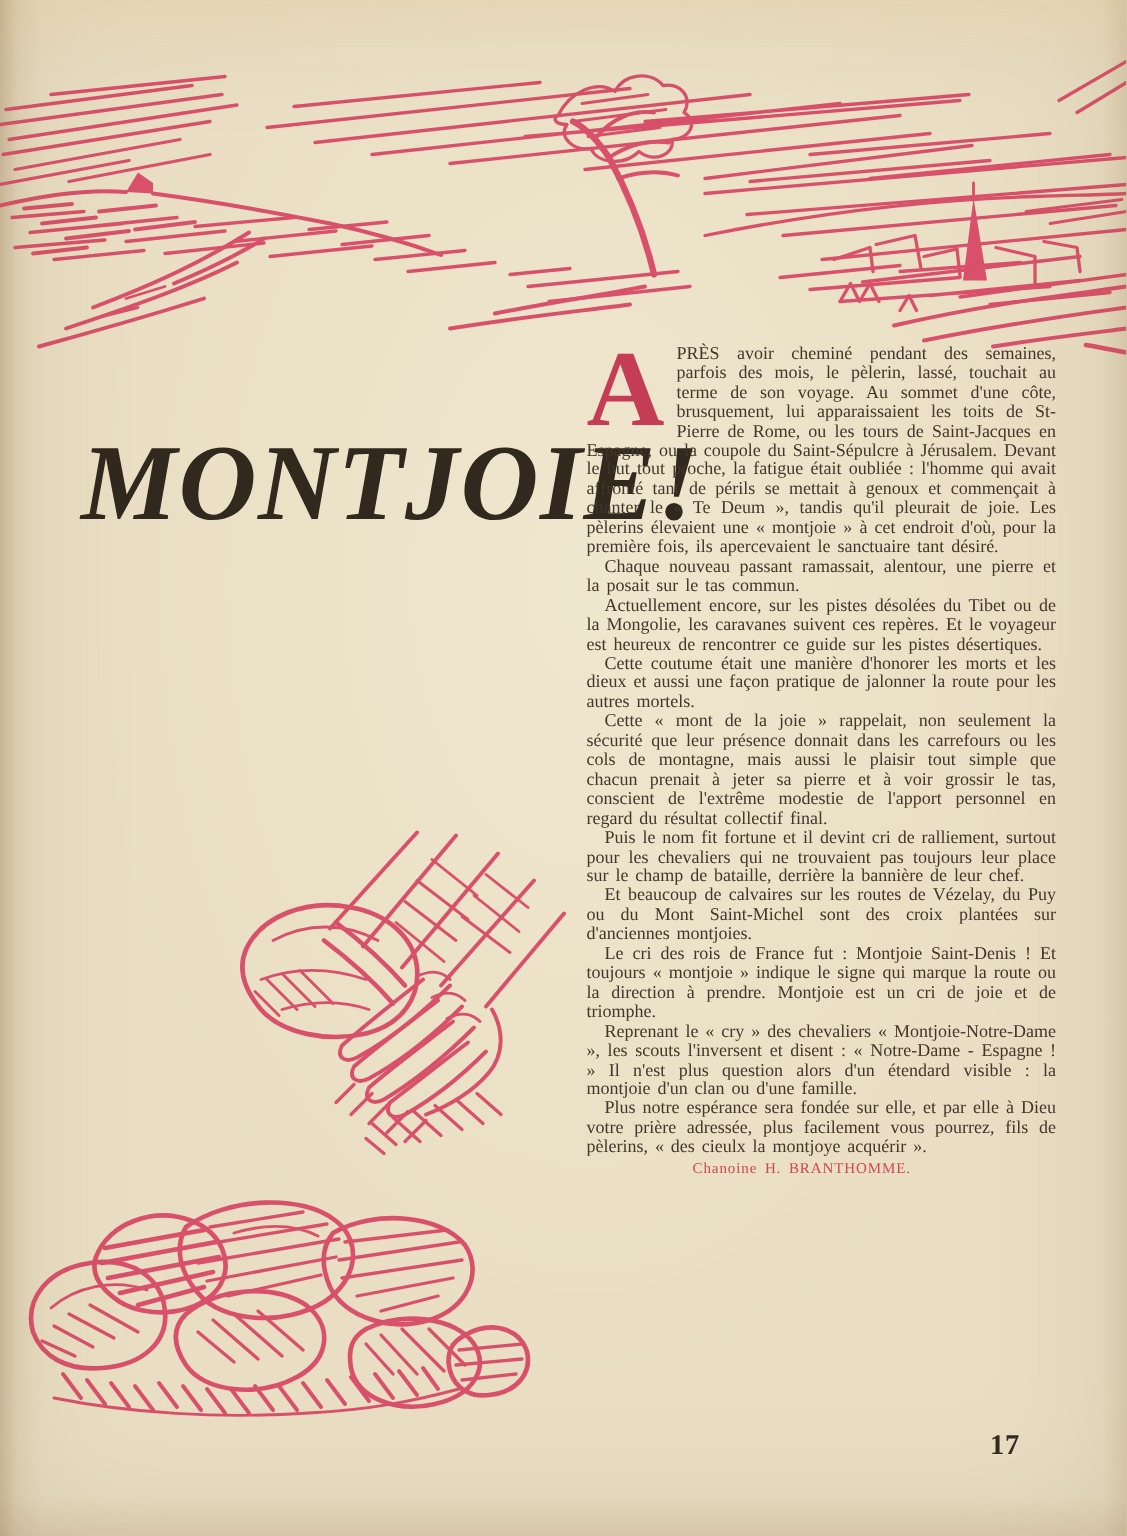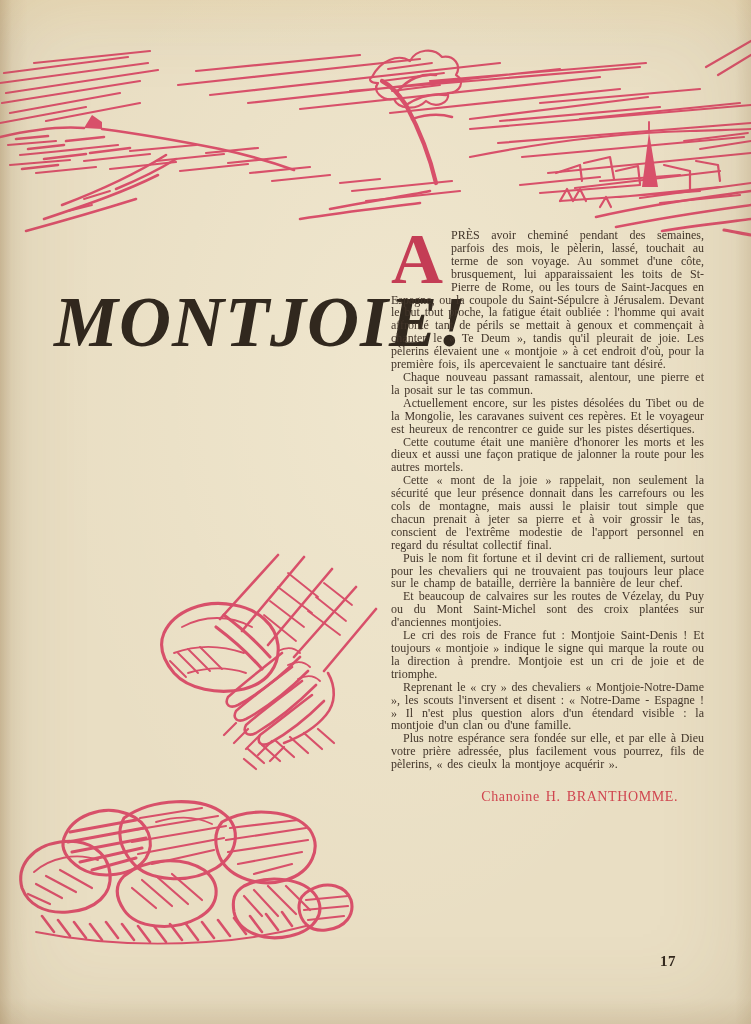--- a/index.html
+++ b/index.html
@@ -37,26 +37,26 @@
     color:#42352a;font-size:12px;line-height:12.9px;
     text-align:justify;word-spacing:1.6px;
   }
   .para{margin:0;text-indent:12px;}
   .para.first{text-indent:0;}
   .dropcap{
     float:left;color:#c43d55;font-weight:bold;
     font-size:72px;line-height:0.76;padding:3px 8px 0 0;
   }
   .signature{
-    margin-top:20px;text-align:right;padding-right:26px;
-    color:#d0454f;font-size:14px;letter-spacing:0.6px;word-spacing:2px;
+    margin-top:3px;text-align:center;padding-right:26px;
+    color:#d0454f;font-size:10px;letter-spacing:0.6px;word-spacing:2px;
   }
   .page-number{
     position:absolute;left:660px;top:953px;
-    font-size:15px;font-weight:bold;color:#33291f;letter-spacing:0.5px;
+    font-size:19px;font-weight:bold;color:#33291f;letter-spacing:0.5px;
   }
 </style>
 </head>
 <body>
 
 <div class="page">
 
   <svg style="left:0;top:33px" width="751" height="206" viewBox="0 0 751 206">
     <g>
       <path class="hatch" d="M4 40 L128 24 M0 50 L148 30 M6 60 L158 37 M2 70 L140 48 M10 80 L120 60 M0 90 L86 74 M34 30 L150 18 M46 88 L140 70"></path>

